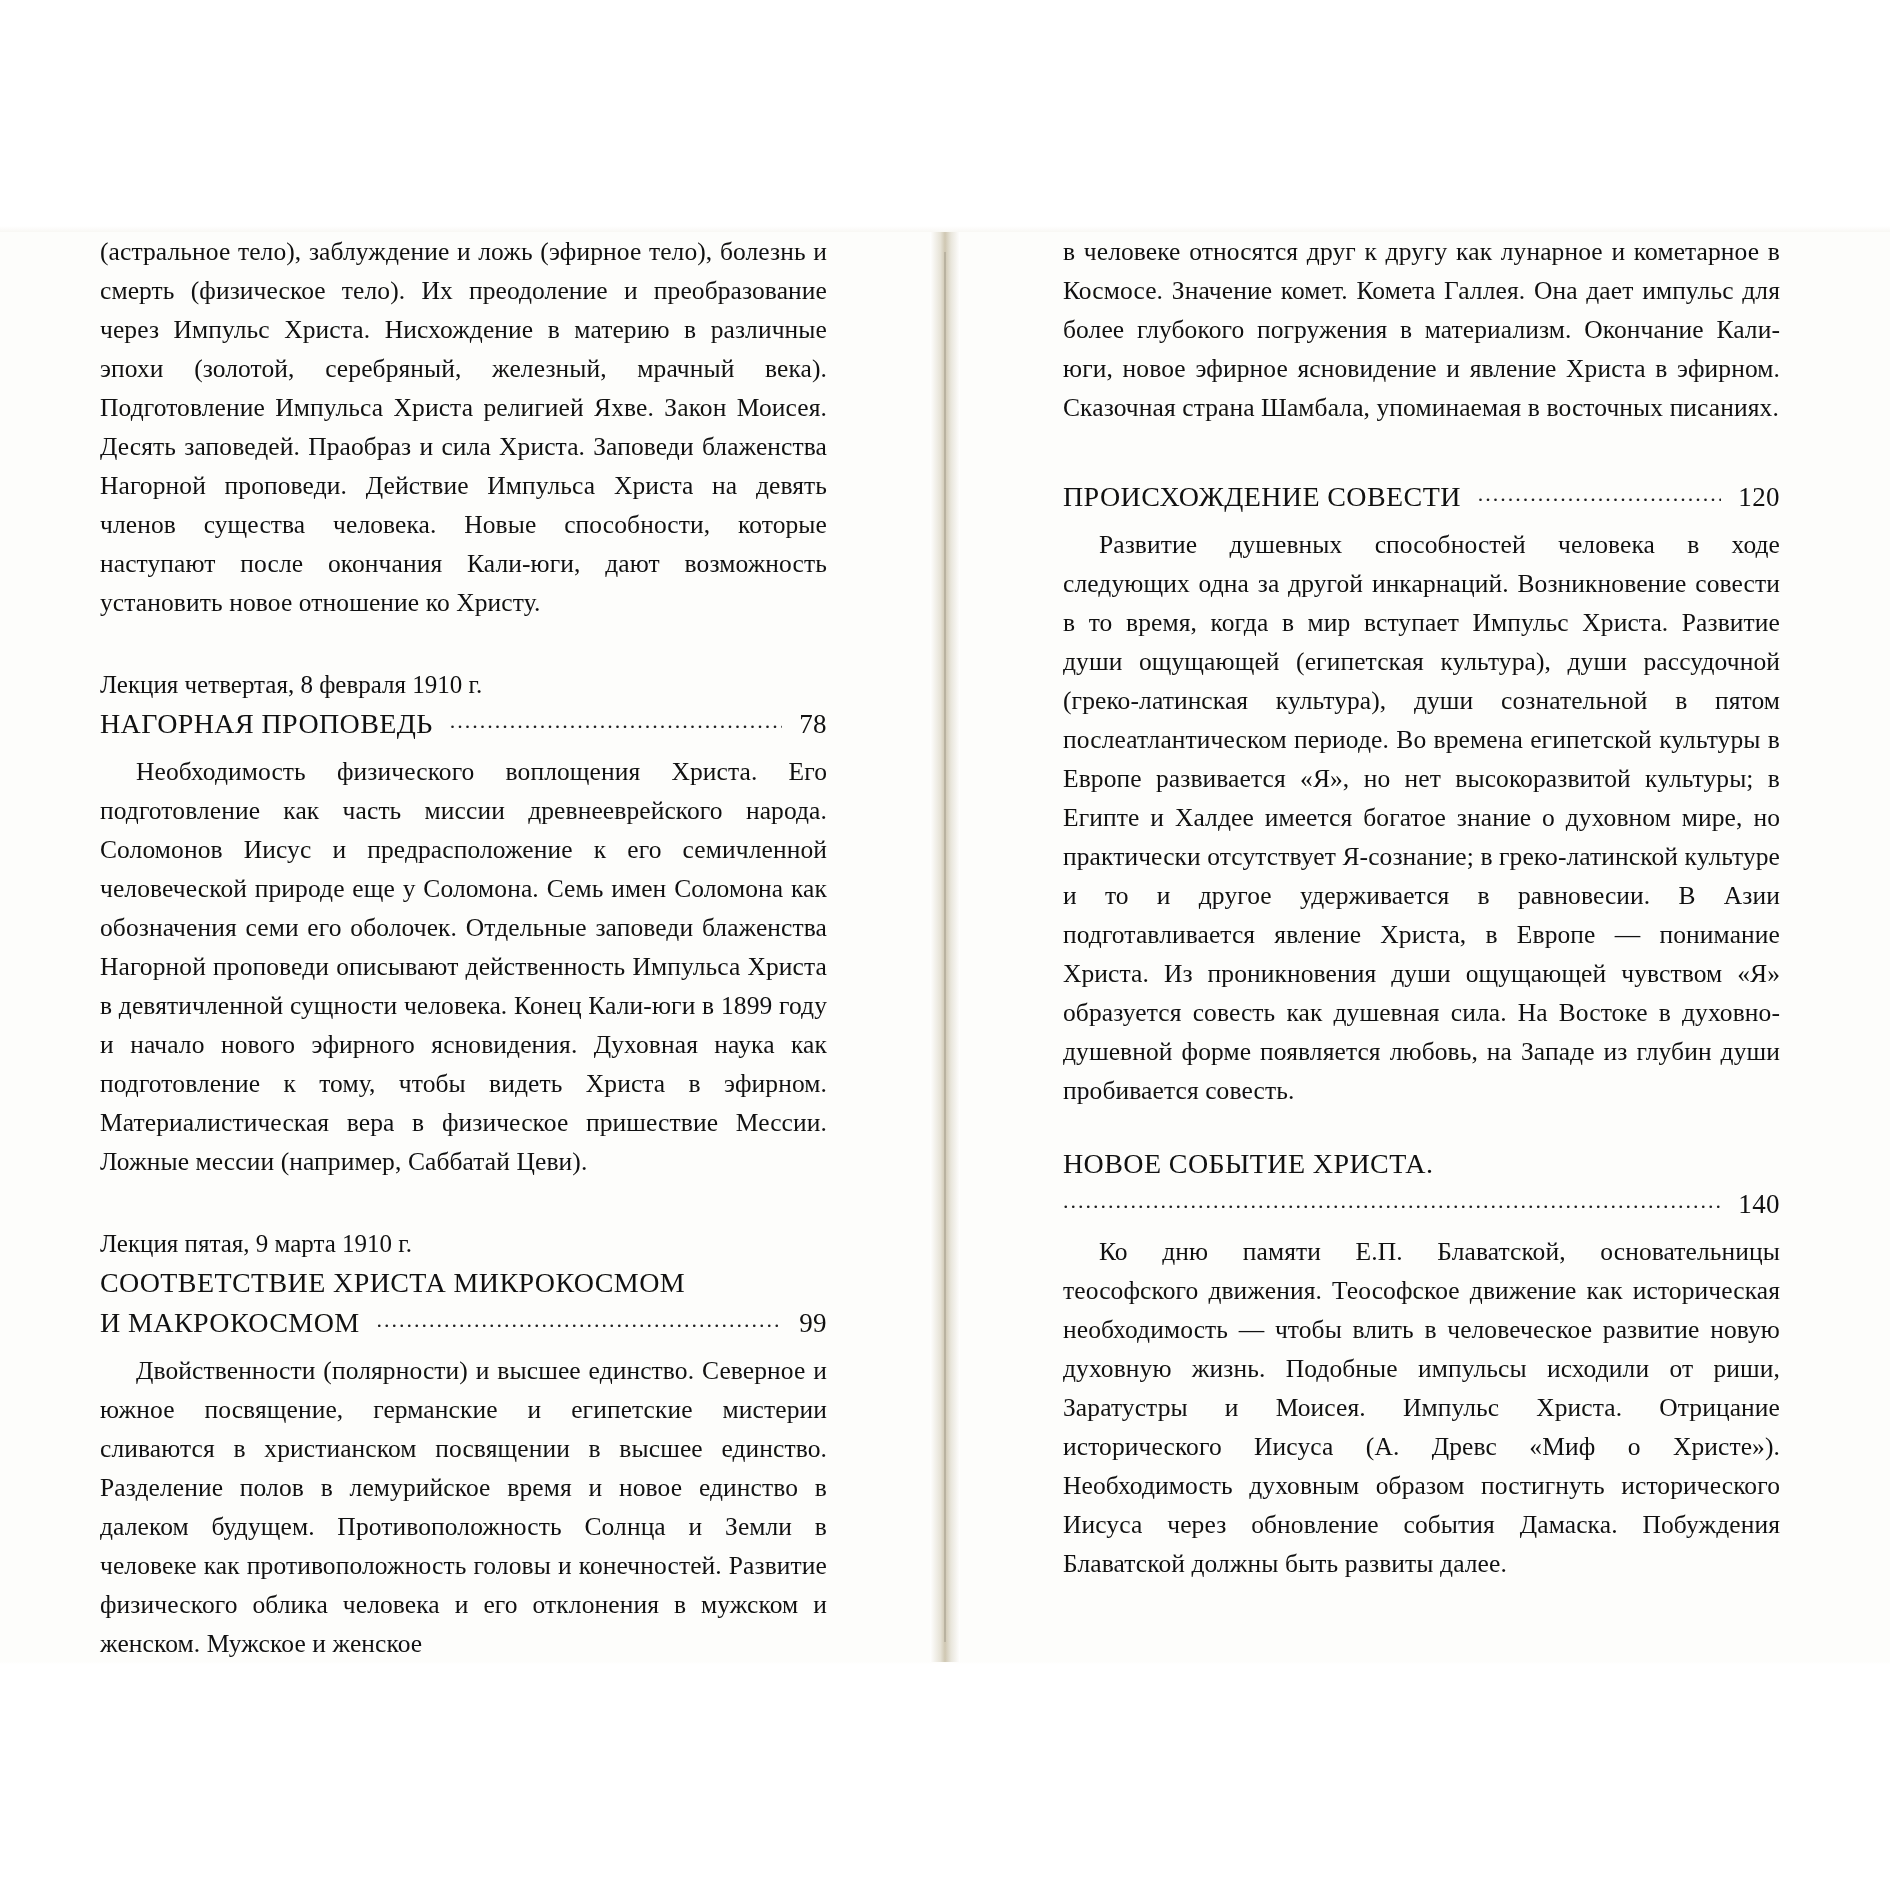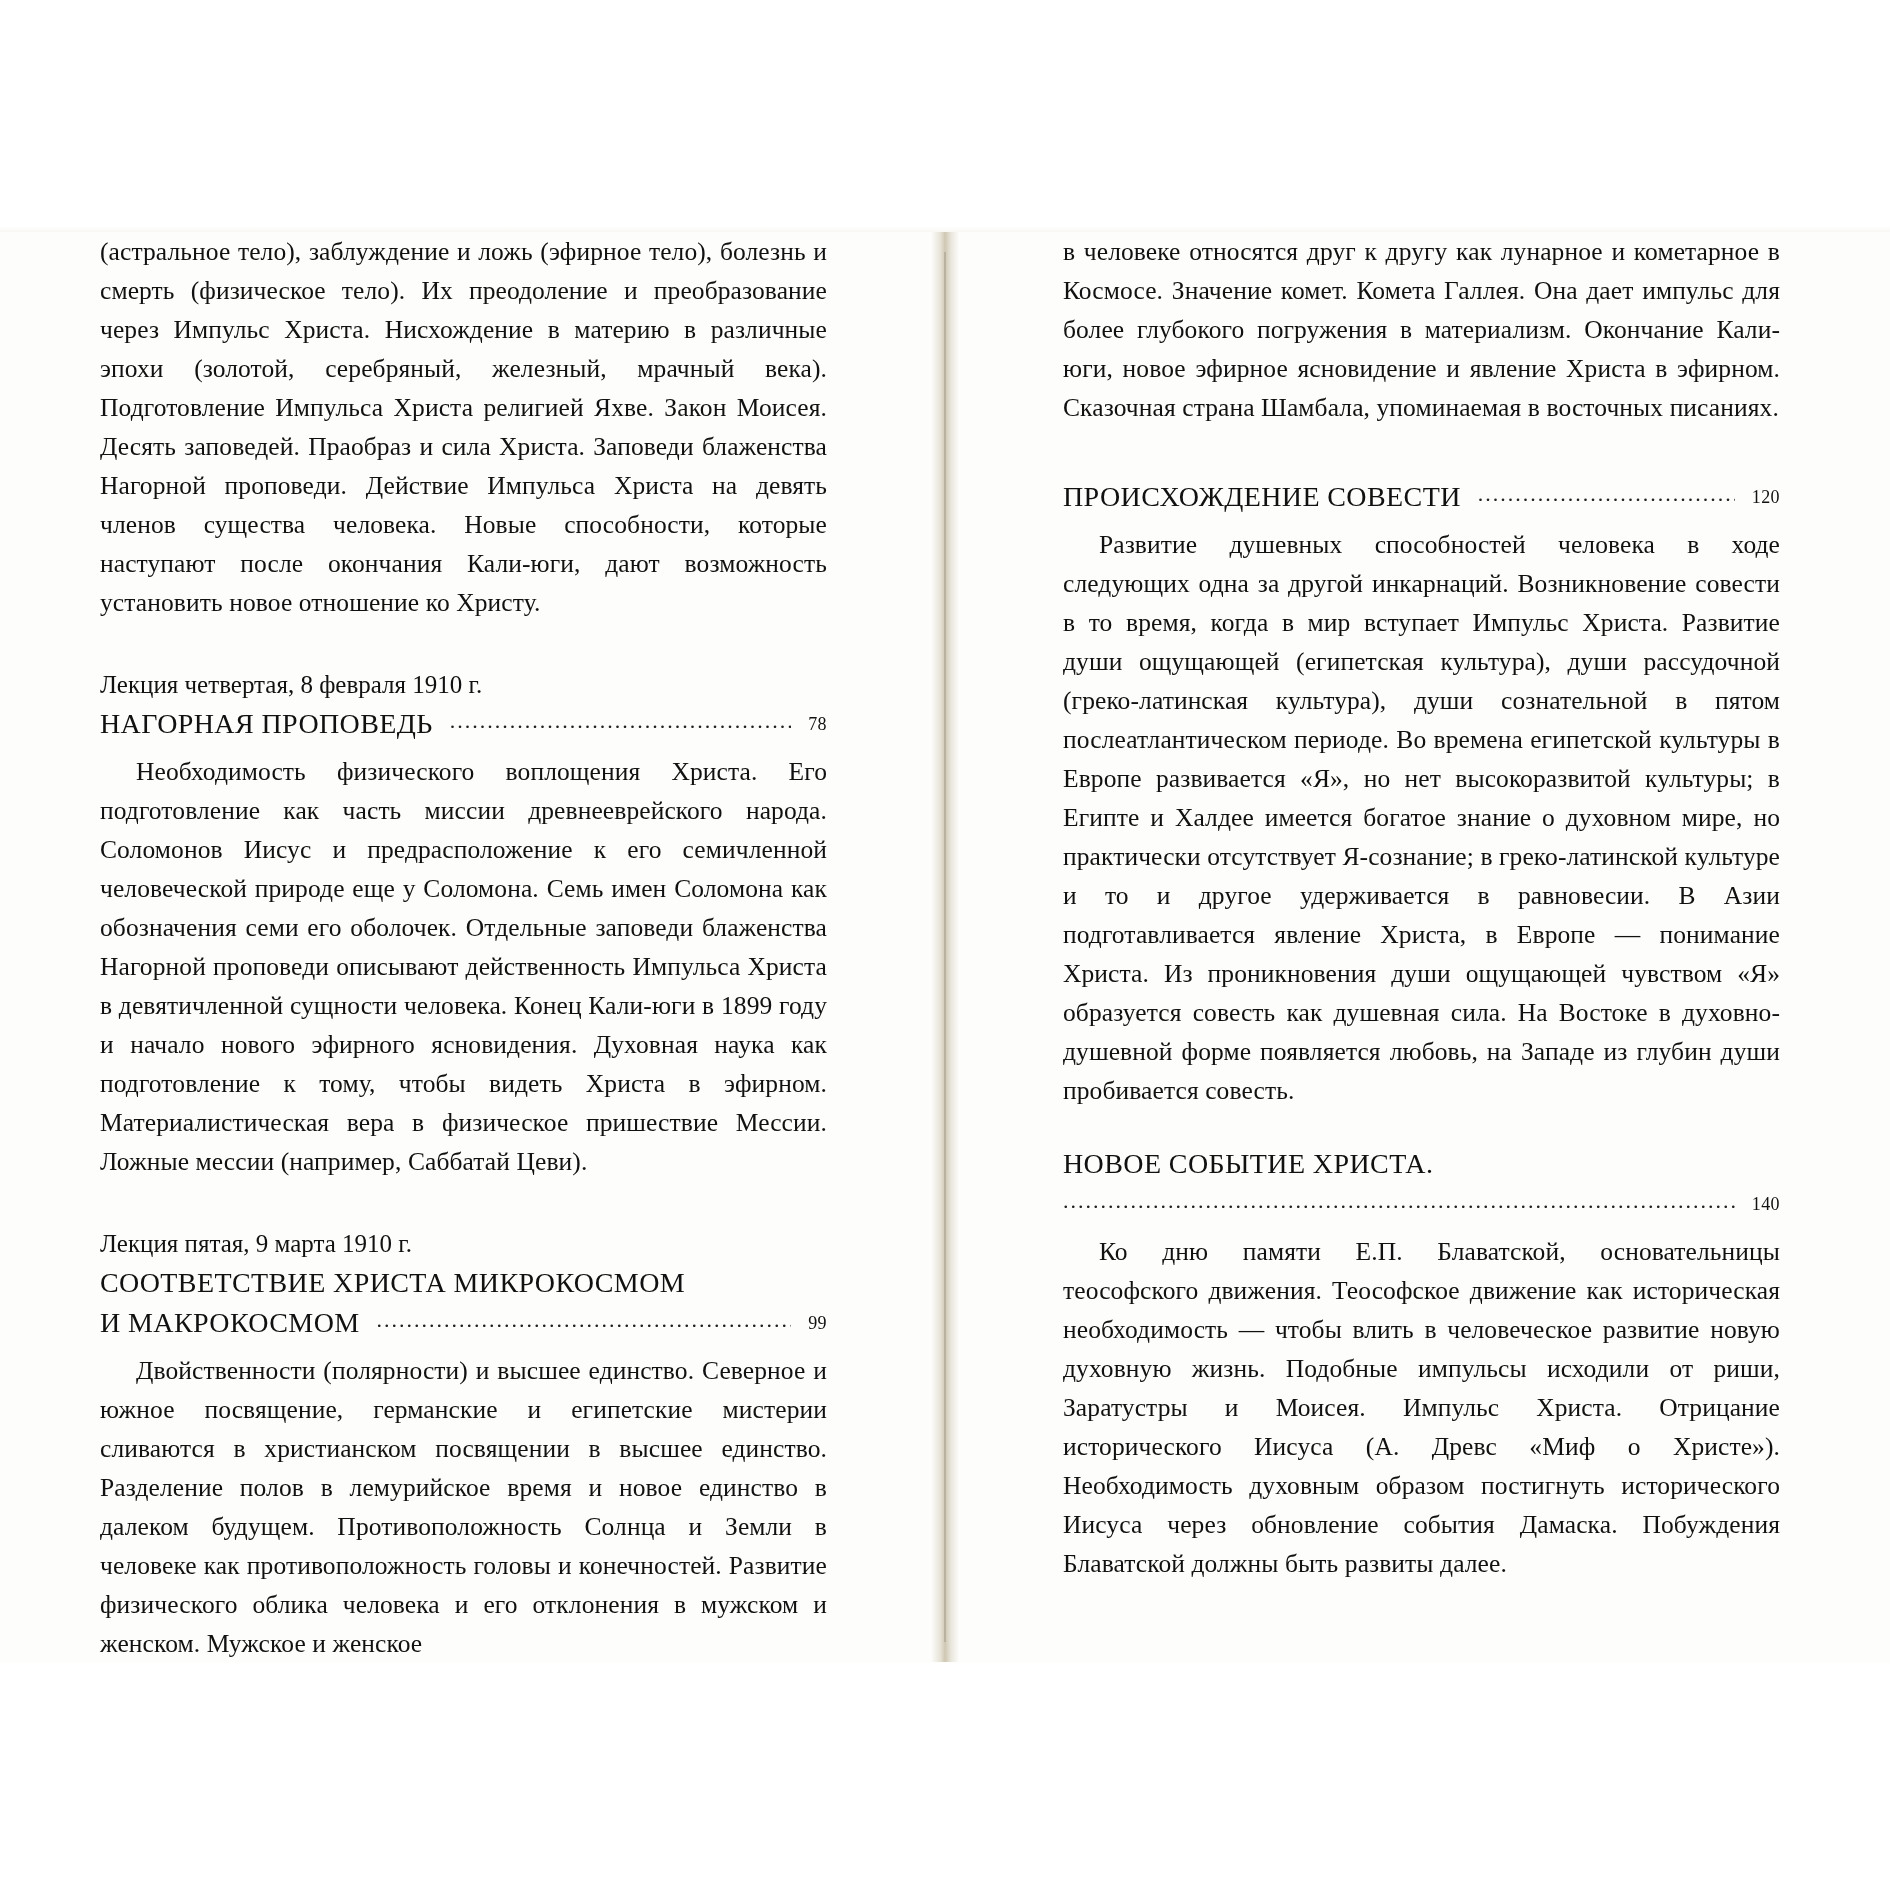--- a/index.html
+++ b/index.html
@@ -110,21 +110,21 @@
     overflow: hidden;
     white-space: nowrap;
     letter-spacing: 2px;
     font-size: 22px;
     position: relative;
     top: -3px;
     color: #222;
   }
   .page-num {
     padding-left: 6px;
-    font-size: 18px;
+    font-size: 27px;
     white-space: nowrap;
   }
   .toc-title-row.two-line .dots {
     min-width: 40px;
   }
   .desc {
     margin-top: 8px;
   }
   .block {
     margin-bottom: 4px;

